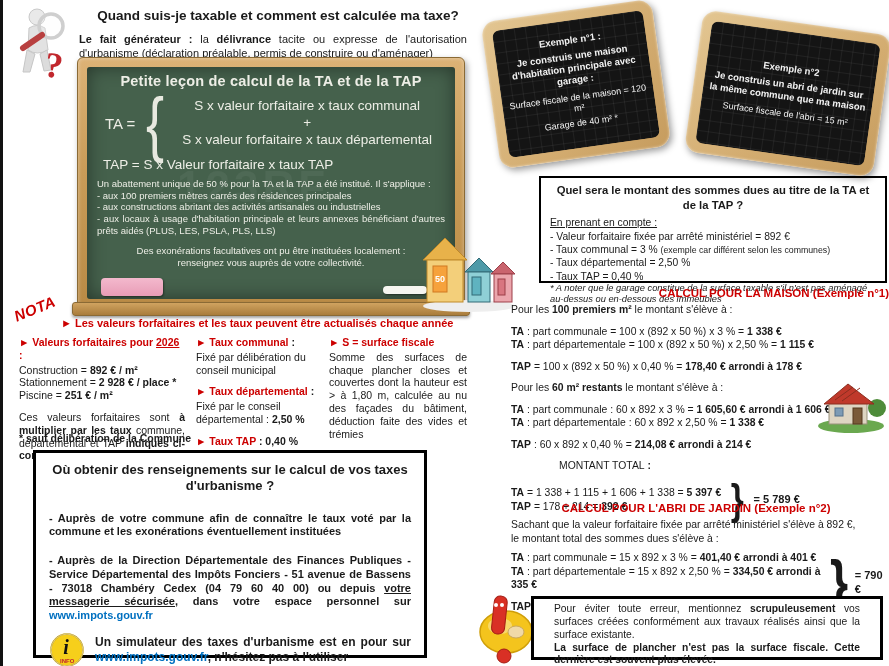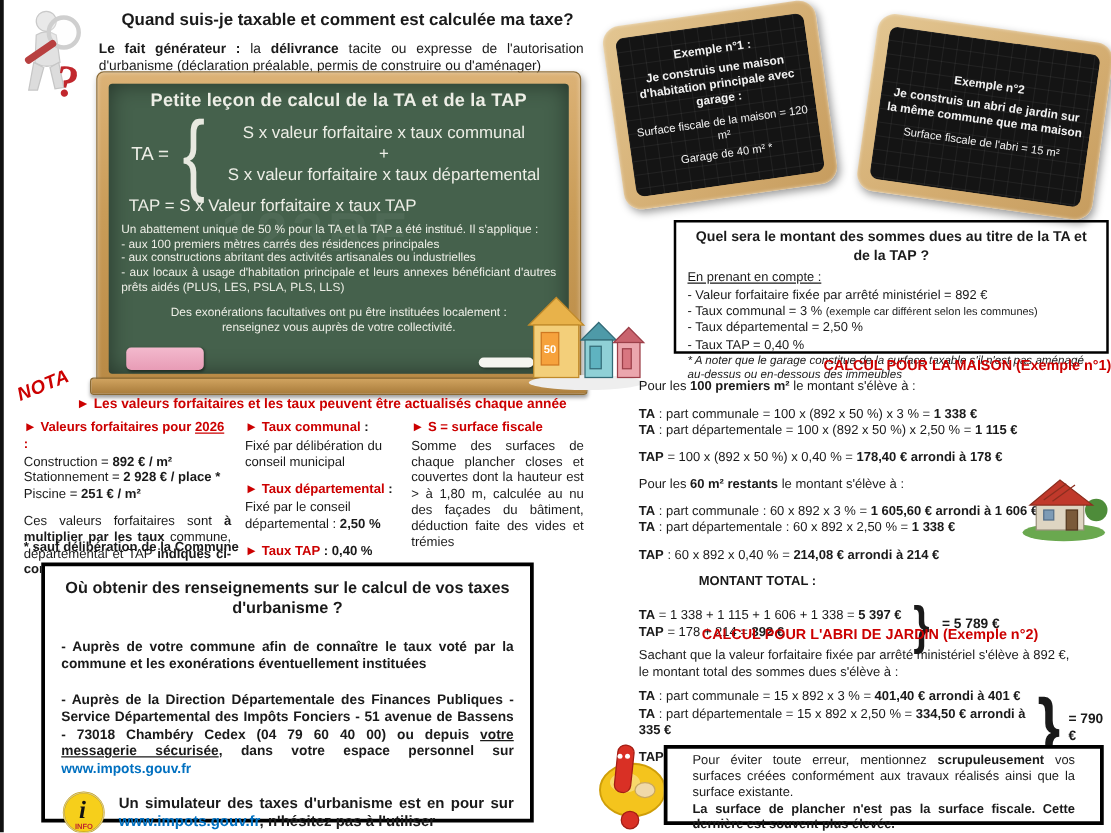--- a/index.html
+++ b/index.html
@@ -240,21 +240,21 @@
   <div class="abs calc-title1">CALCUL POUR LA MAISON (Exemple n°1)</div>
   <div class="abs calc calc-maison">
     <div class="mb"><span>Pour les </span><span style="font-weight: bold;">100 premiers m²</span><span> le montant s'élève à :</span></div>
     <div><span style="font-weight: bold;">TA</span><span> : part communale = 100 x (892 x 50 %) x 3 % = </span><span style="font-weight: bold;">1 338 €</span></div>
     <div class="mb"><span style="font-weight: bold;">TA</span><span> : part départementale = 100 x (892 x 50 %) x 2,50 % = </span><span style="font-weight: bold;">1 115 €</span></div>
     <div class="mb"><span style="font-weight: bold;">TAP</span><span> = 100 x (892 x 50 %) x 0,40 % = </span><span style="font-weight: bold;">178,40 € arrondi à 178 €</span></div>
     <div class="mb"><span>Pour les </span><span style="font-weight: bold;">60 m² restants</span><span> le montant s'élève à :</span></div>
     <div><span style="font-weight: bold;">TA</span><span> : part communale : 60 x 892 x 3 % = </span><span style="font-weight: bold;">1 605,60 € arrondi à 1 606 €</span></div>
     <div class="mb"><span style="font-weight: bold;">TA</span><span> : part départementale : 60 x 892 x 2,50 % = </span><span style="font-weight: bold;">1 338 €</span></div>
     <div class="mb"><span style="font-weight: bold;">TAP</span><span> : 60 x 892 x 0,40 % = </span><span style="font-weight: bold;">214,08 € arrondi à 214 €</span></div>
-    <div class="mb"><span style="font-weight: bold; padding-left: 48px;">MONTANT TOTAL</span><span style="font-weight: bold;"> :</span></div>
+    <div class="mb"><span style="font-weight: normal; padding-left: 48px;">MONTANT TOTAL</span><span style="font-weight: bold;"> :</span></div>
     <div class="totals-row">
       <div>
         <div><span style="font-weight: bold;">TA</span><span> = 1 338 + 1 115 + 1 606 + 1 338 = </span><span style="font-weight: bold;">5 397 €</span></div>
         <div><span style="font-weight: bold;">TAP</span><span> = 178 + 214 = </span><span style="font-weight: bold;">392 €</span></div>
       </div>
       <div class="brace-total">}</div>
       <div class="grand-total">= 5 789 €</div>
     </div>
   </div>
 

